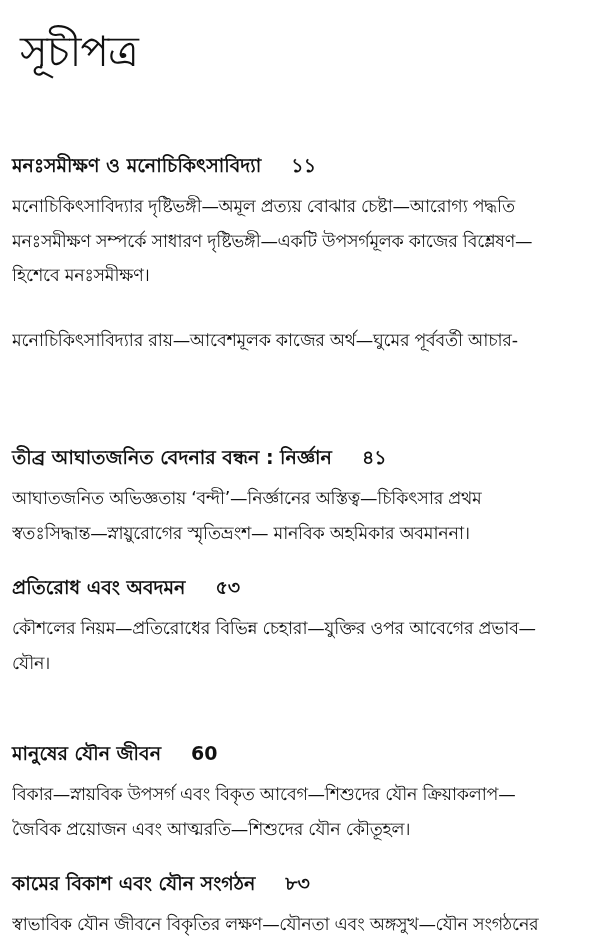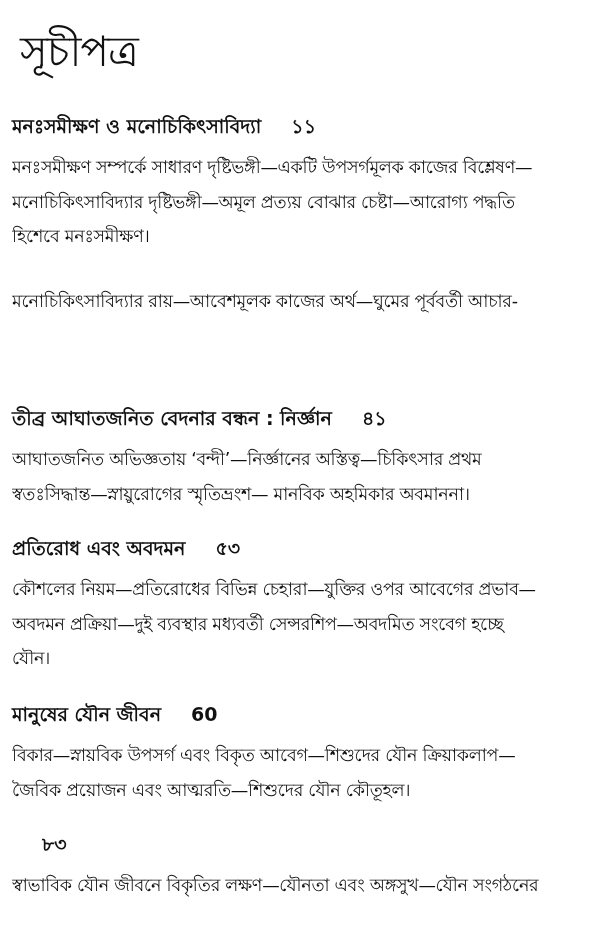--- a/index.html
+++ b/index.html
@@ -28,20 +28,21 @@
       font-size: 42px;
       font-weight: normal;
       line-height: 60px;
       letter-spacing: -1px;
       white-space: nowrap;
     }
     .entry {
       position: absolute;
       left: 0;
       width: 568px;
+      margin-top: 39px;
     }
     .entry-head {
       display: flex;
       align-items: baseline;
       font-size: 19px;
       font-weight: bold;
       line-height: 28px;
       white-space: nowrap;
     }
     .entry-page {
@@ -68,22 +69,22 @@
 <div class="page">
 
   <div class="title">সূচীপত্র</div>
 
   <div class="entry" style="top:112px;">
     <div class="entry-head">
       <span>মনঃসমীক্ষণ ও মনোচিকিৎসাবিদ্যা</span>
       <span class="entry-page">১১</span>
     </div>
     <div class="entry-body">
+      <span class="line">মনোচিকিৎসাবিদ্যার দৃষ্টিভঙ্গী—অমূল প্রত্যয় বোঝার চেষ্টা—আরোগ্য পদ্ধতি</span>
       <span class="line">মনঃসমীক্ষণ সম্পর্কে সাধারণ দৃষ্টিভঙ্গী—একটি উপসর্গমূলক কাজের বিশ্লেষণ—</span>
-      <span class="line">মনোচিকিৎসাবিদ্যার দৃষ্টিভঙ্গী—অমূল প্রত্যয় বোঝার চেষ্টা—আরোগ্য পদ্ধতি</span>
       <span class="line">হিশেবে মনঃসমীক্ষণ।</span>
     </div>
   </div>
 
   <div class="entry" style="top:274px;">
     <div class="entry-body">
       <span class="line">মনোচিকিৎসাবিদ্যার রায়—আবেশমূলক কাজের অর্থ—ঘুমের পূর্ববর্তী আচার-</span>
     </div>
   </div>
 
@@ -98,38 +99,38 @@
     </div>
   </div>
 
   <div class="entry" style="top:534px;">
     <div class="entry-head">
       <span>প্রতিরোধ এবং অবদমন</span>
       <span class="entry-page">৫৩</span>
     </div>
     <div class="entry-body">
       <span class="line">কৌশলের নিয়ম—প্রতিরোধের বিভিন্ন চেহারা—যুক্তির ওপর আবেগের প্রভাব—</span>
-      <span class="line">অবদমন প্রক্রিয়া—দুই ব্যবস্থার মধ্যবর্তী সেন্সরশিপ—অবদমিত সংবেগ হচ্ছে</span>
       <span class="line">যৌন।</span>
     </div>
   </div>
 
   <div class="entry" style="top:700px;">
     <div class="entry-head">
       <span>মানুষের যৌন জীবন</span>
       <span class="entry-page">60</span>
     </div>
     <div class="entry-body">
       <span class="line">বিকার—স্নায়বিক উপসর্গ এবং বিকৃত আবেগ—শিশুদের যৌন ক্রিয়াকলাপ—</span>
       <span class="line">জৈবিক প্রয়োজন এবং আত্মরতি—শিশুদের যৌন কৌতূহল।</span>
     </div>
   </div>
 
   <div class="entry" style="top:830px;">
     <div class="entry-head">
+      <span>কামের বিকাশ এবং যৌন সংগঠন</span>
       <span class="entry-page">৮৩</span>
     </div>
     <div class="entry-body">
       <span class="line">স্বাভাবিক যৌন জীবনে বিকৃতির লক্ষণ—যৌনতা এবং অঙ্গসুখ—যৌন সংগঠনের</span>
     </div>
   </div>
 
 </div>
 
 </body></html>

